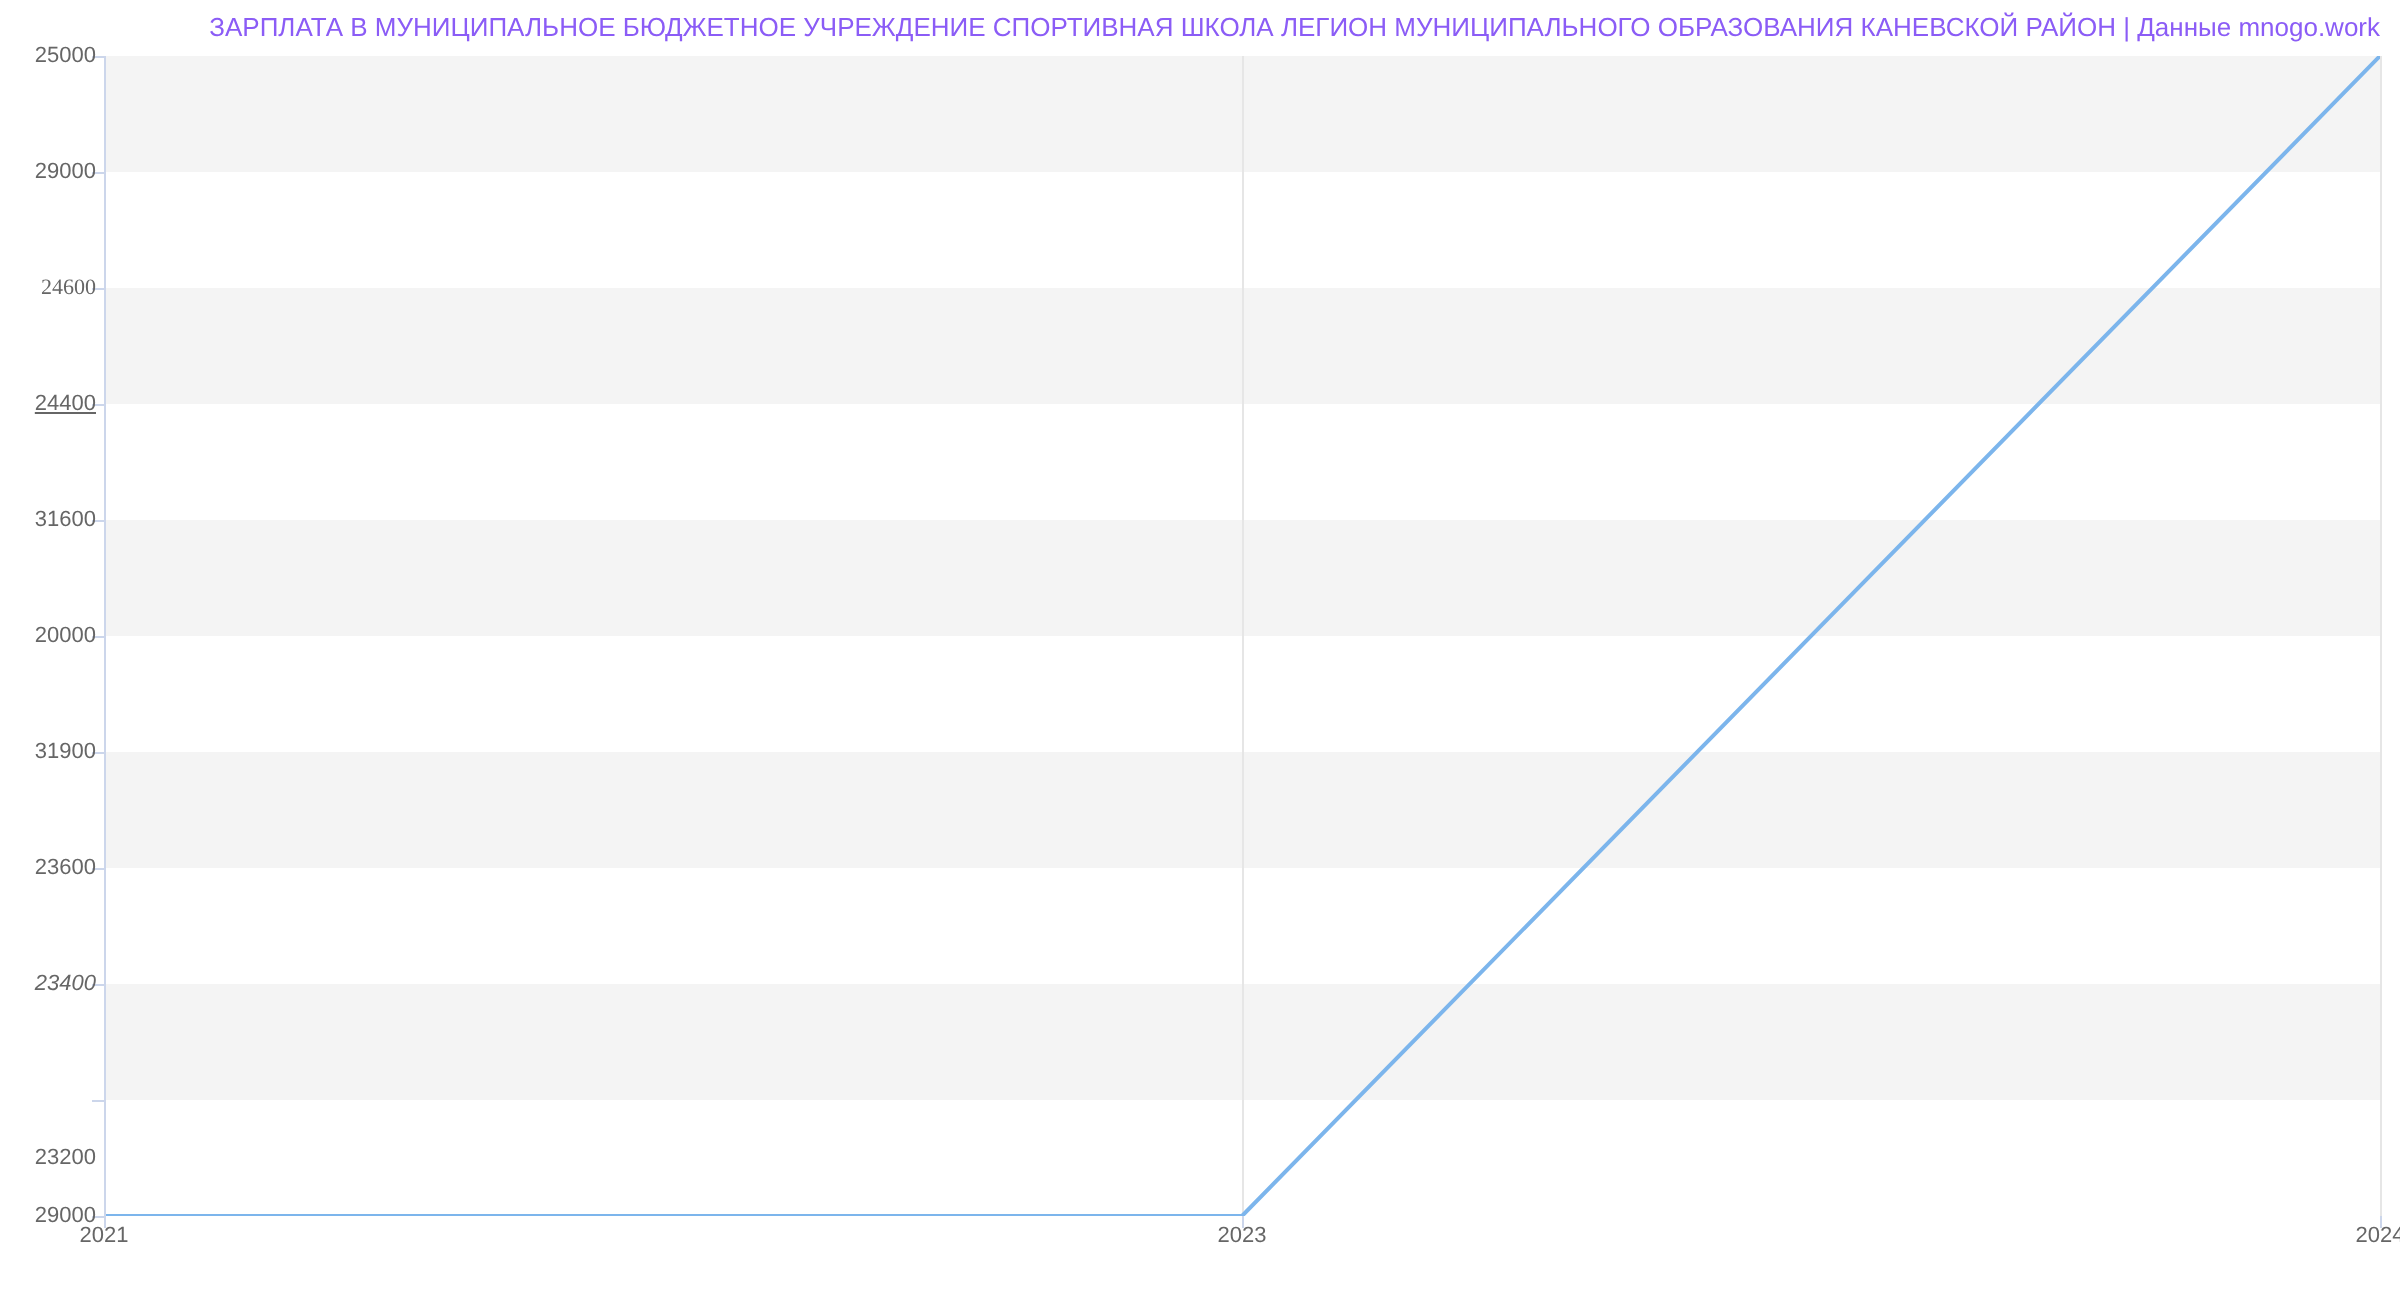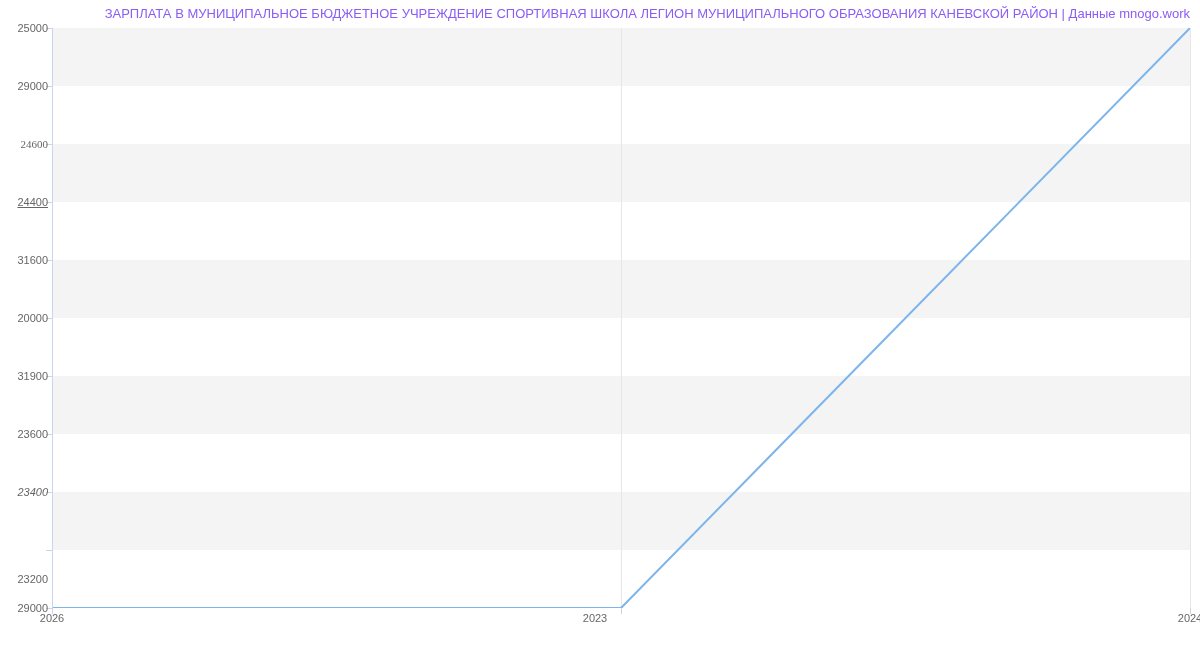--- a/index.html
+++ b/index.html
@@ -136,18 +136,18 @@
   <div class="y-tick" style="top:202px;"></div>
   <div class="y-axis-label" style="top:202px;text-decoration:underline;">24400</div>
   <div class="y-tick" style="top:144px;"></div>
   <div class="y-axis-label" style="top:144px;font-family:Liberation Serif, serif;">24600</div>
   <div class="y-tick" style="top:86px;"></div>
   <div class="y-axis-label" style="top:86px;">29000</div>
   <div class="y-tick" style="top:28px;"></div>
   <div class="y-axis-label" style="top:28px;">25000</div>
 
   <div class="x-tick" style="left:52px;"></div>
-  <div class="x-axis-label" style="left:52px;">2026</div>
+  <div class="x-axis-label" style="left:52px;">2021</div>
   <div class="x-tick" style="left:621px;"></div>
-  <div class="x-axis-label" style="left:595px;">2023</div>
+  <div class="x-axis-label" style="left:621px;">2023</div>
   <div class="x-tick" style="left:1190px;"></div>
   <div class="x-axis-label" style="left:1190px;">2024</div>
 </div>
 
 </body></html>

